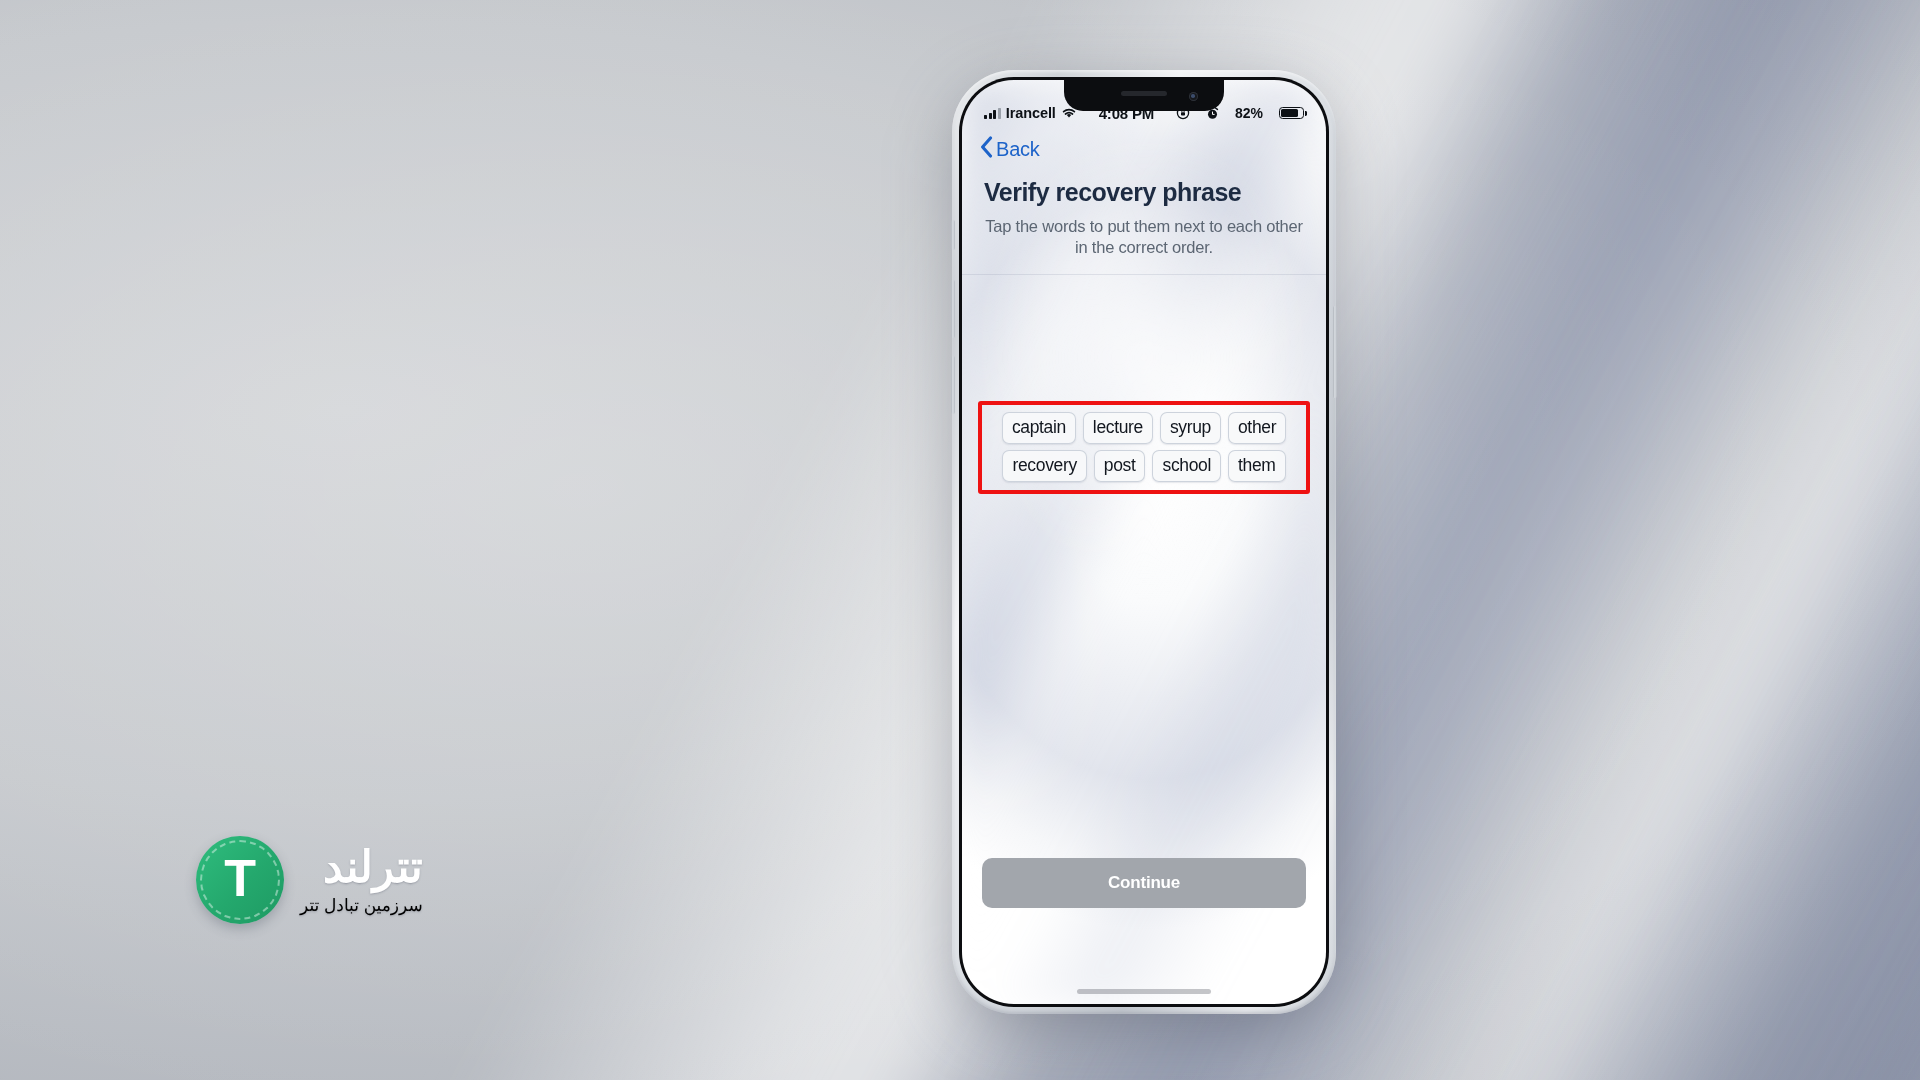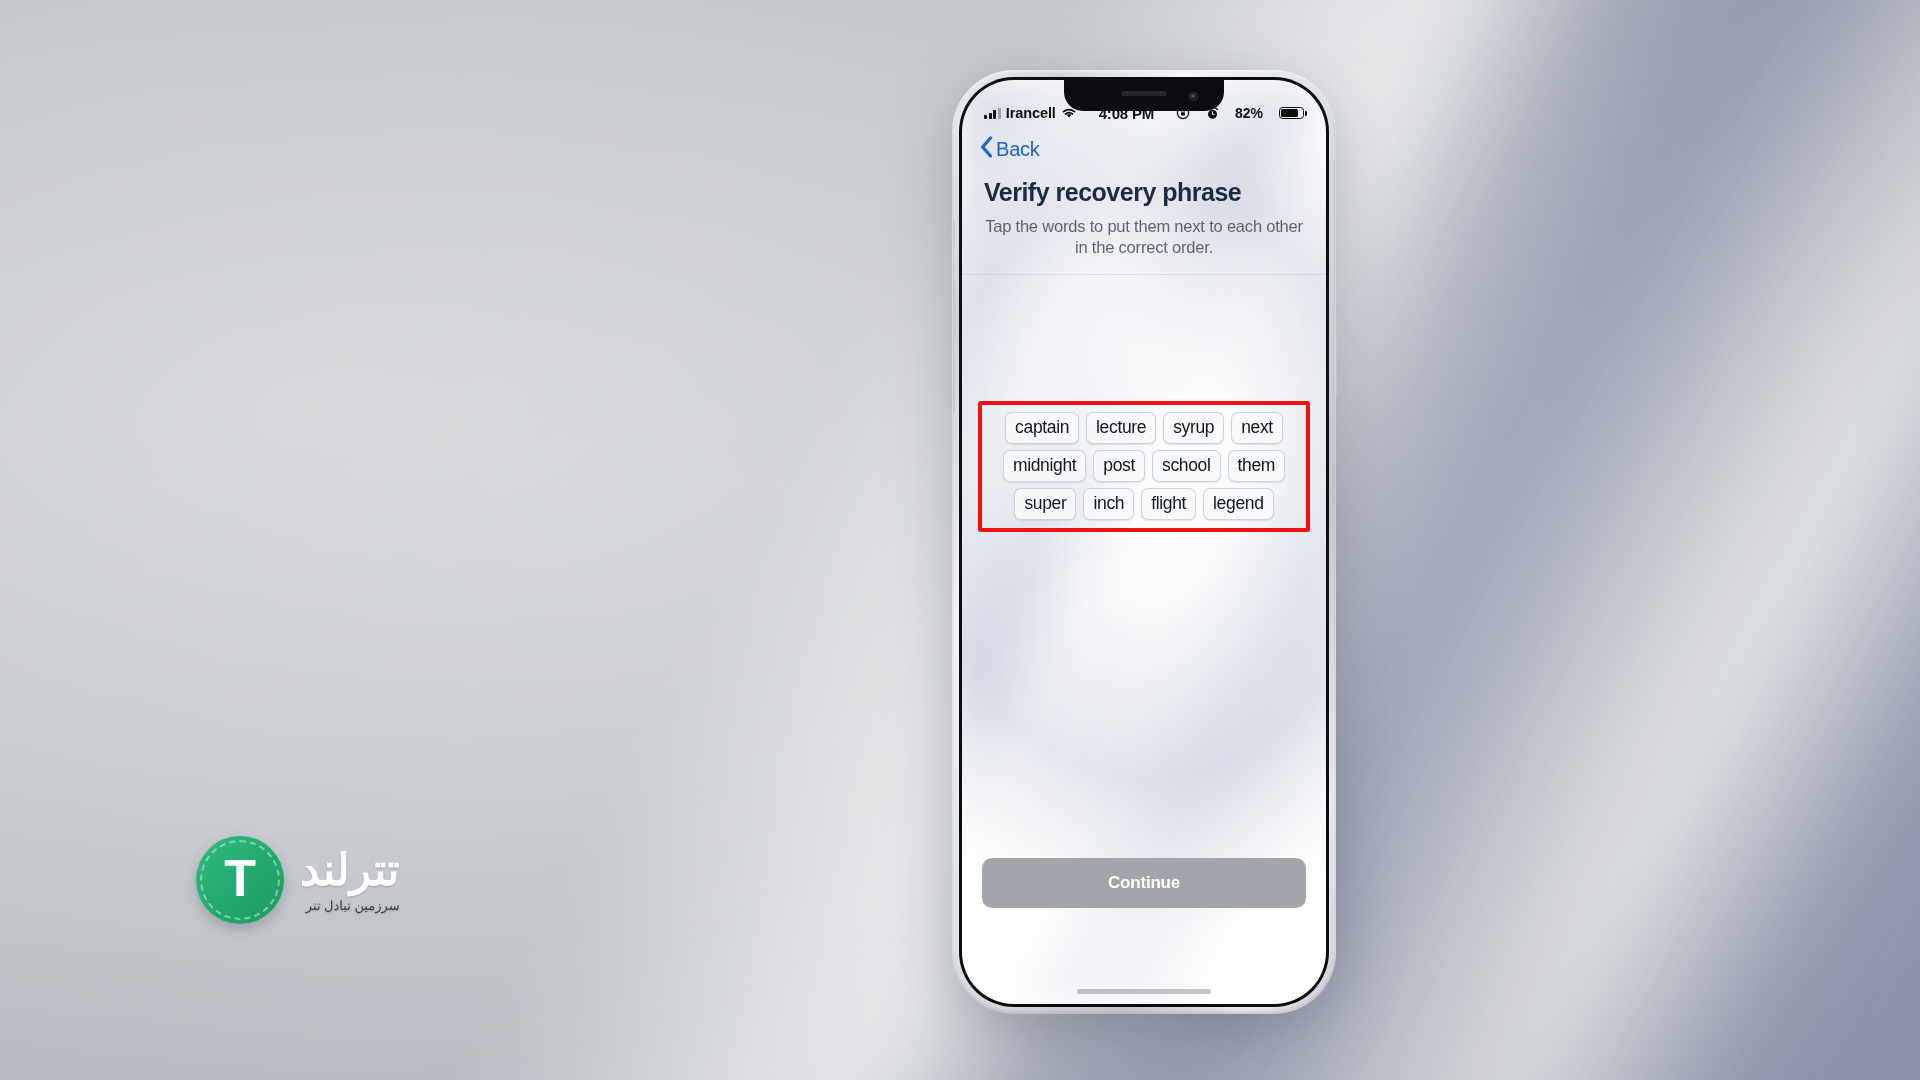--- a/index.html
+++ b/index.html
@@ -254,22 +254,22 @@
   }
   .brand-text{ text-align:right; }
   .brand-name{
     font-size:44px; font-weight:bold;
     color:#ffffff; letter-spacing:2px;
     text-shadow:0 1px 2px rgba(110,116,128,0.45);
     line-height:1.05;
   }
   .brand-tag{
     margin-top:5px;
-    font-size:13px;
-    color:#404040; letter-spacing:0.4px;
+    font-size:17px;
+    color:#000000; letter-spacing:0.4px;
     text-shadow:0 1px 2px rgba(110,116,128,0.4);
   }
   .coin{
     position:relative;
     width:88px; height:88px; border-radius:50%;
     background:linear-gradient(135deg,#2fbd7e 0%,#24a86d 55%,#1e9a63 100%);
     box-shadow:0 5px 12px rgba(70,78,92,0.3);
     flex:0 0 auto;
   }
   .coin::before{
@@ -378,33 +378,27 @@
         <div class="title">Verify recovery phrase</div>
         <div class="subtitle">Tap the words to put them next to each other in the correct order.</div>
         <div class="divider"></div>
       </div>
 
       <div class="wordbank-wrap">
         <div class="word-row">
           <span class="chip">captain</span>
           <span class="chip">lecture</span>
           <span class="chip">syrup</span>
-          <span class="chip">next</span>
+          <span class="chip">other</span>
         </div>
         <div class="word-row">
-          <span class="chip">midnight</span>
+          <span class="chip">recovery</span>
           <span class="chip">post</span>
           <span class="chip">school</span>
           <span class="chip">them</span>
-        </div>
-        <div class="word-row">
-          <span class="chip">super</span>
-          <span class="chip">inch</span>
-          <span class="chip">flight</span>
-          <span class="chip">legend</span>
         </div>
       </div>
 
       <div class="continue-wrap">
         <button class="continue-btn">Continue</button>
       </div>
 
       <div class="home-indicator"></div>
 
     </div>

